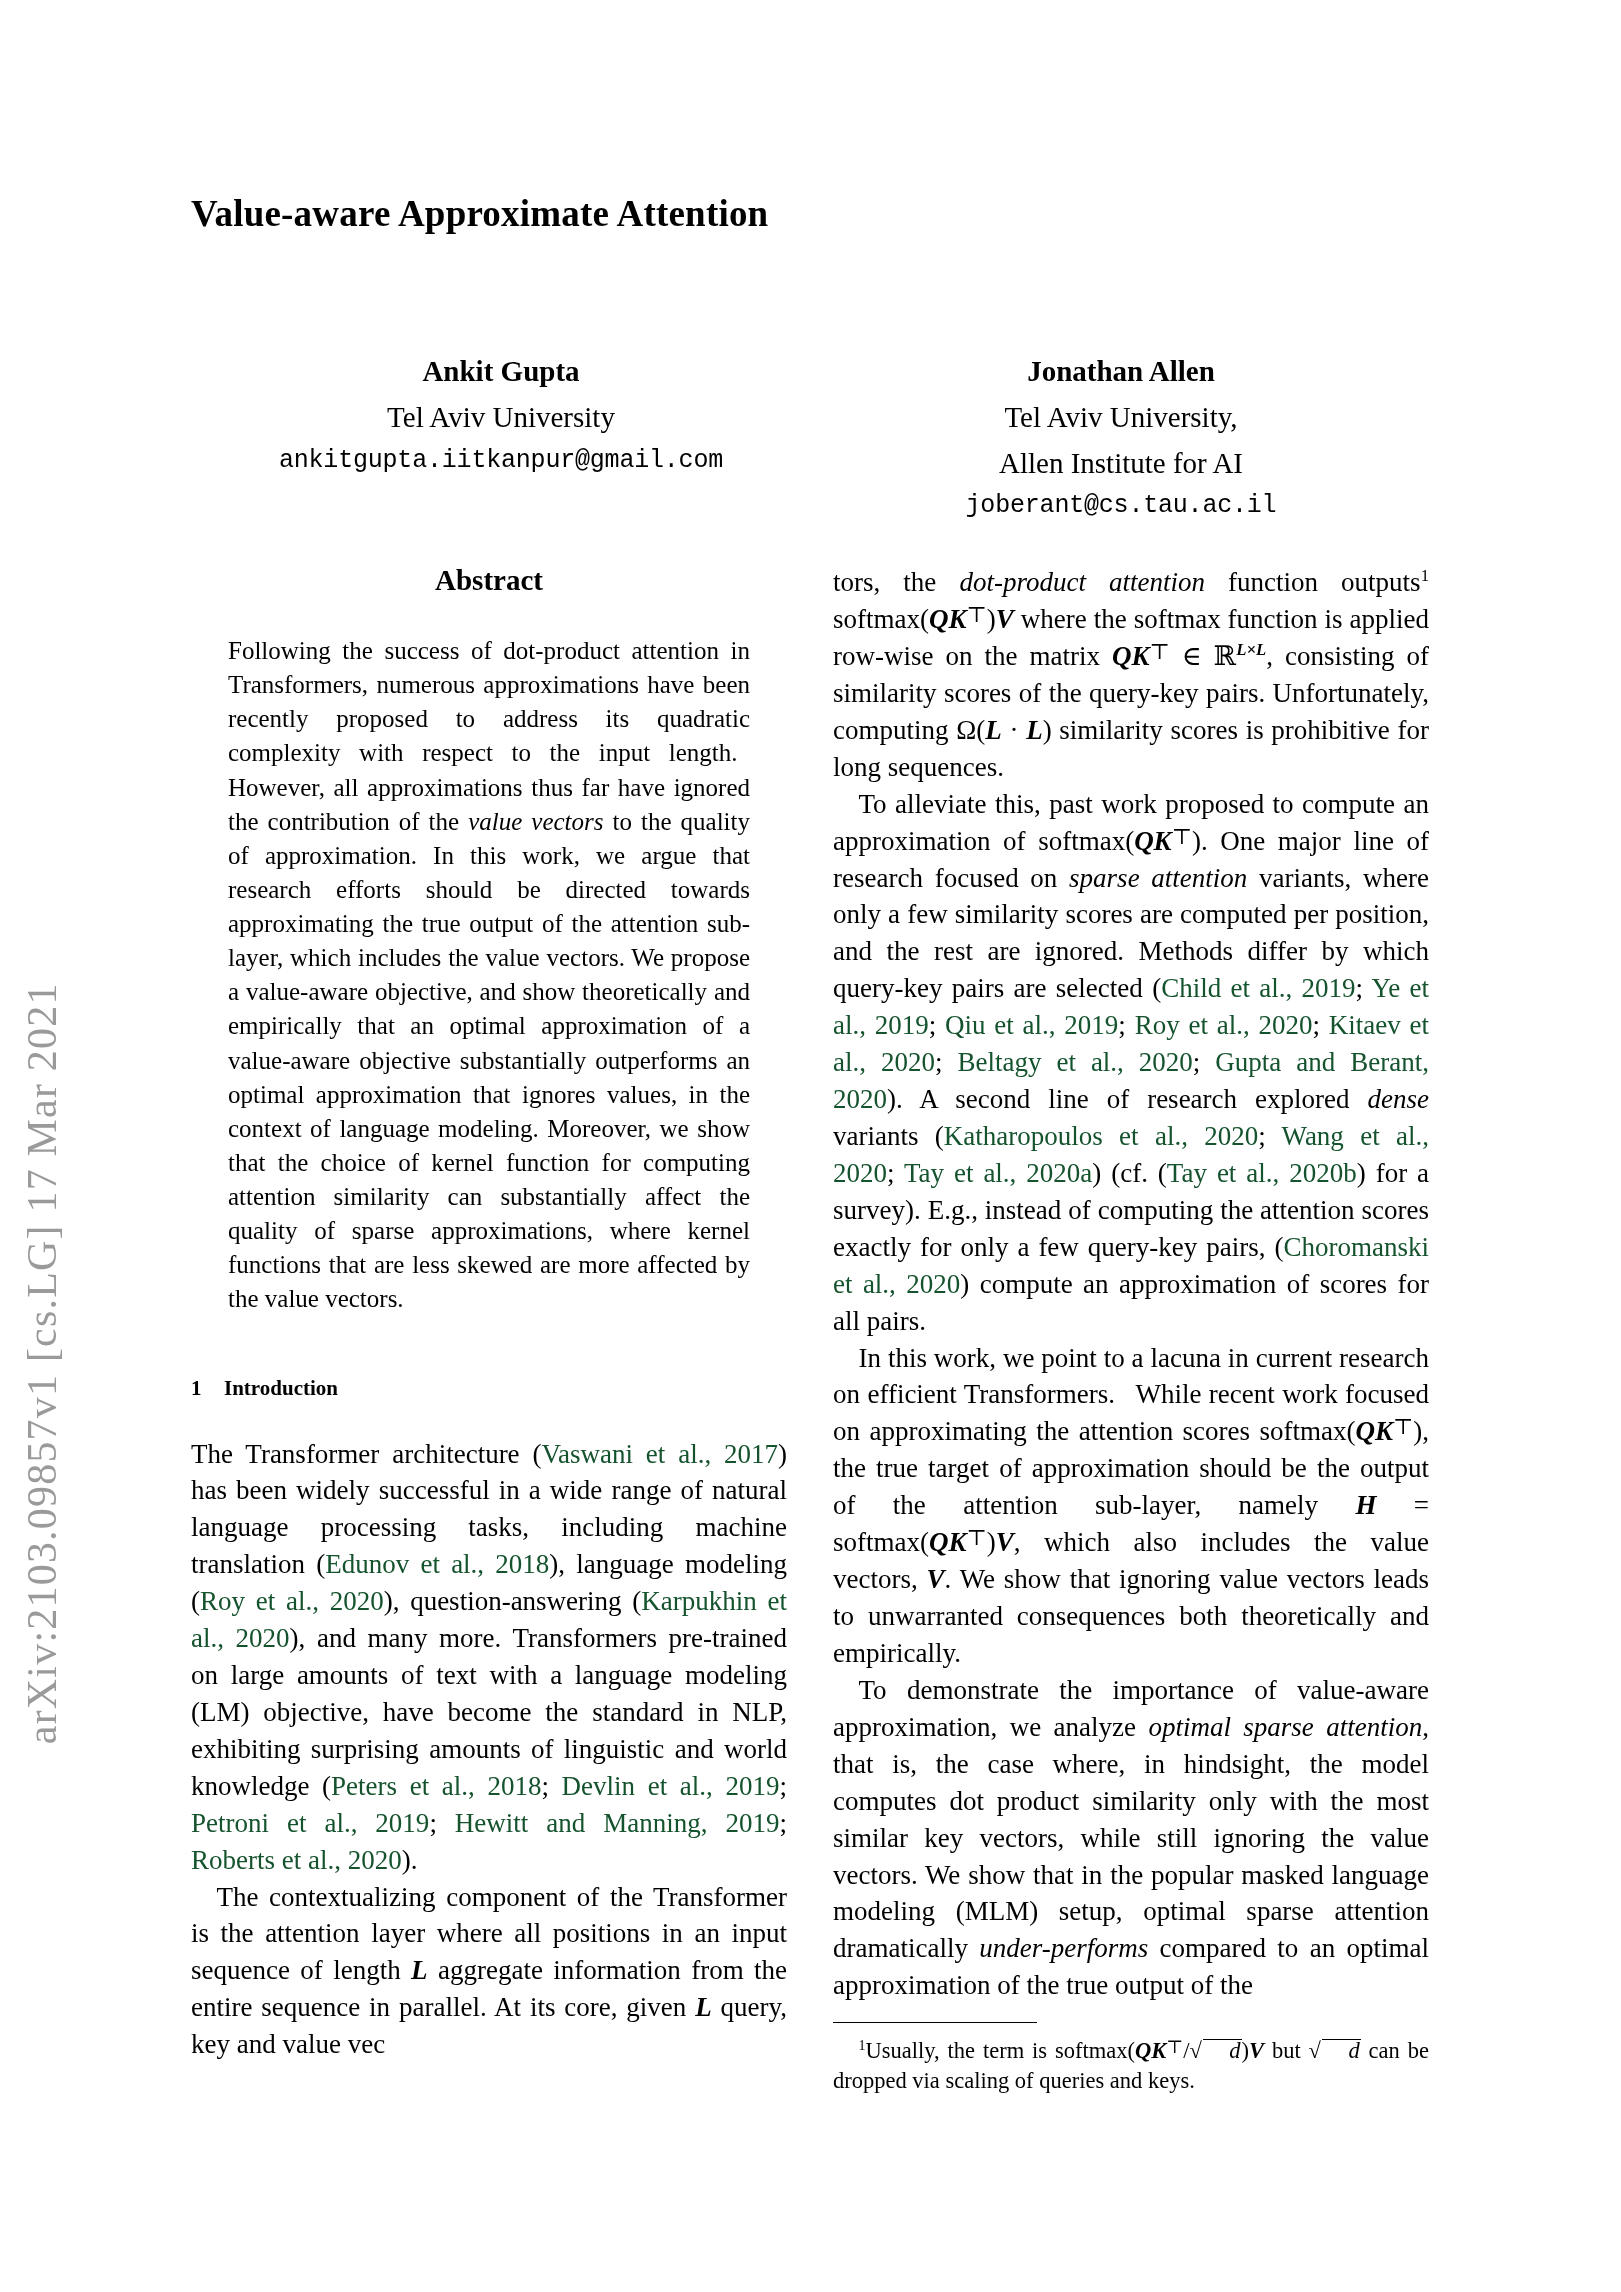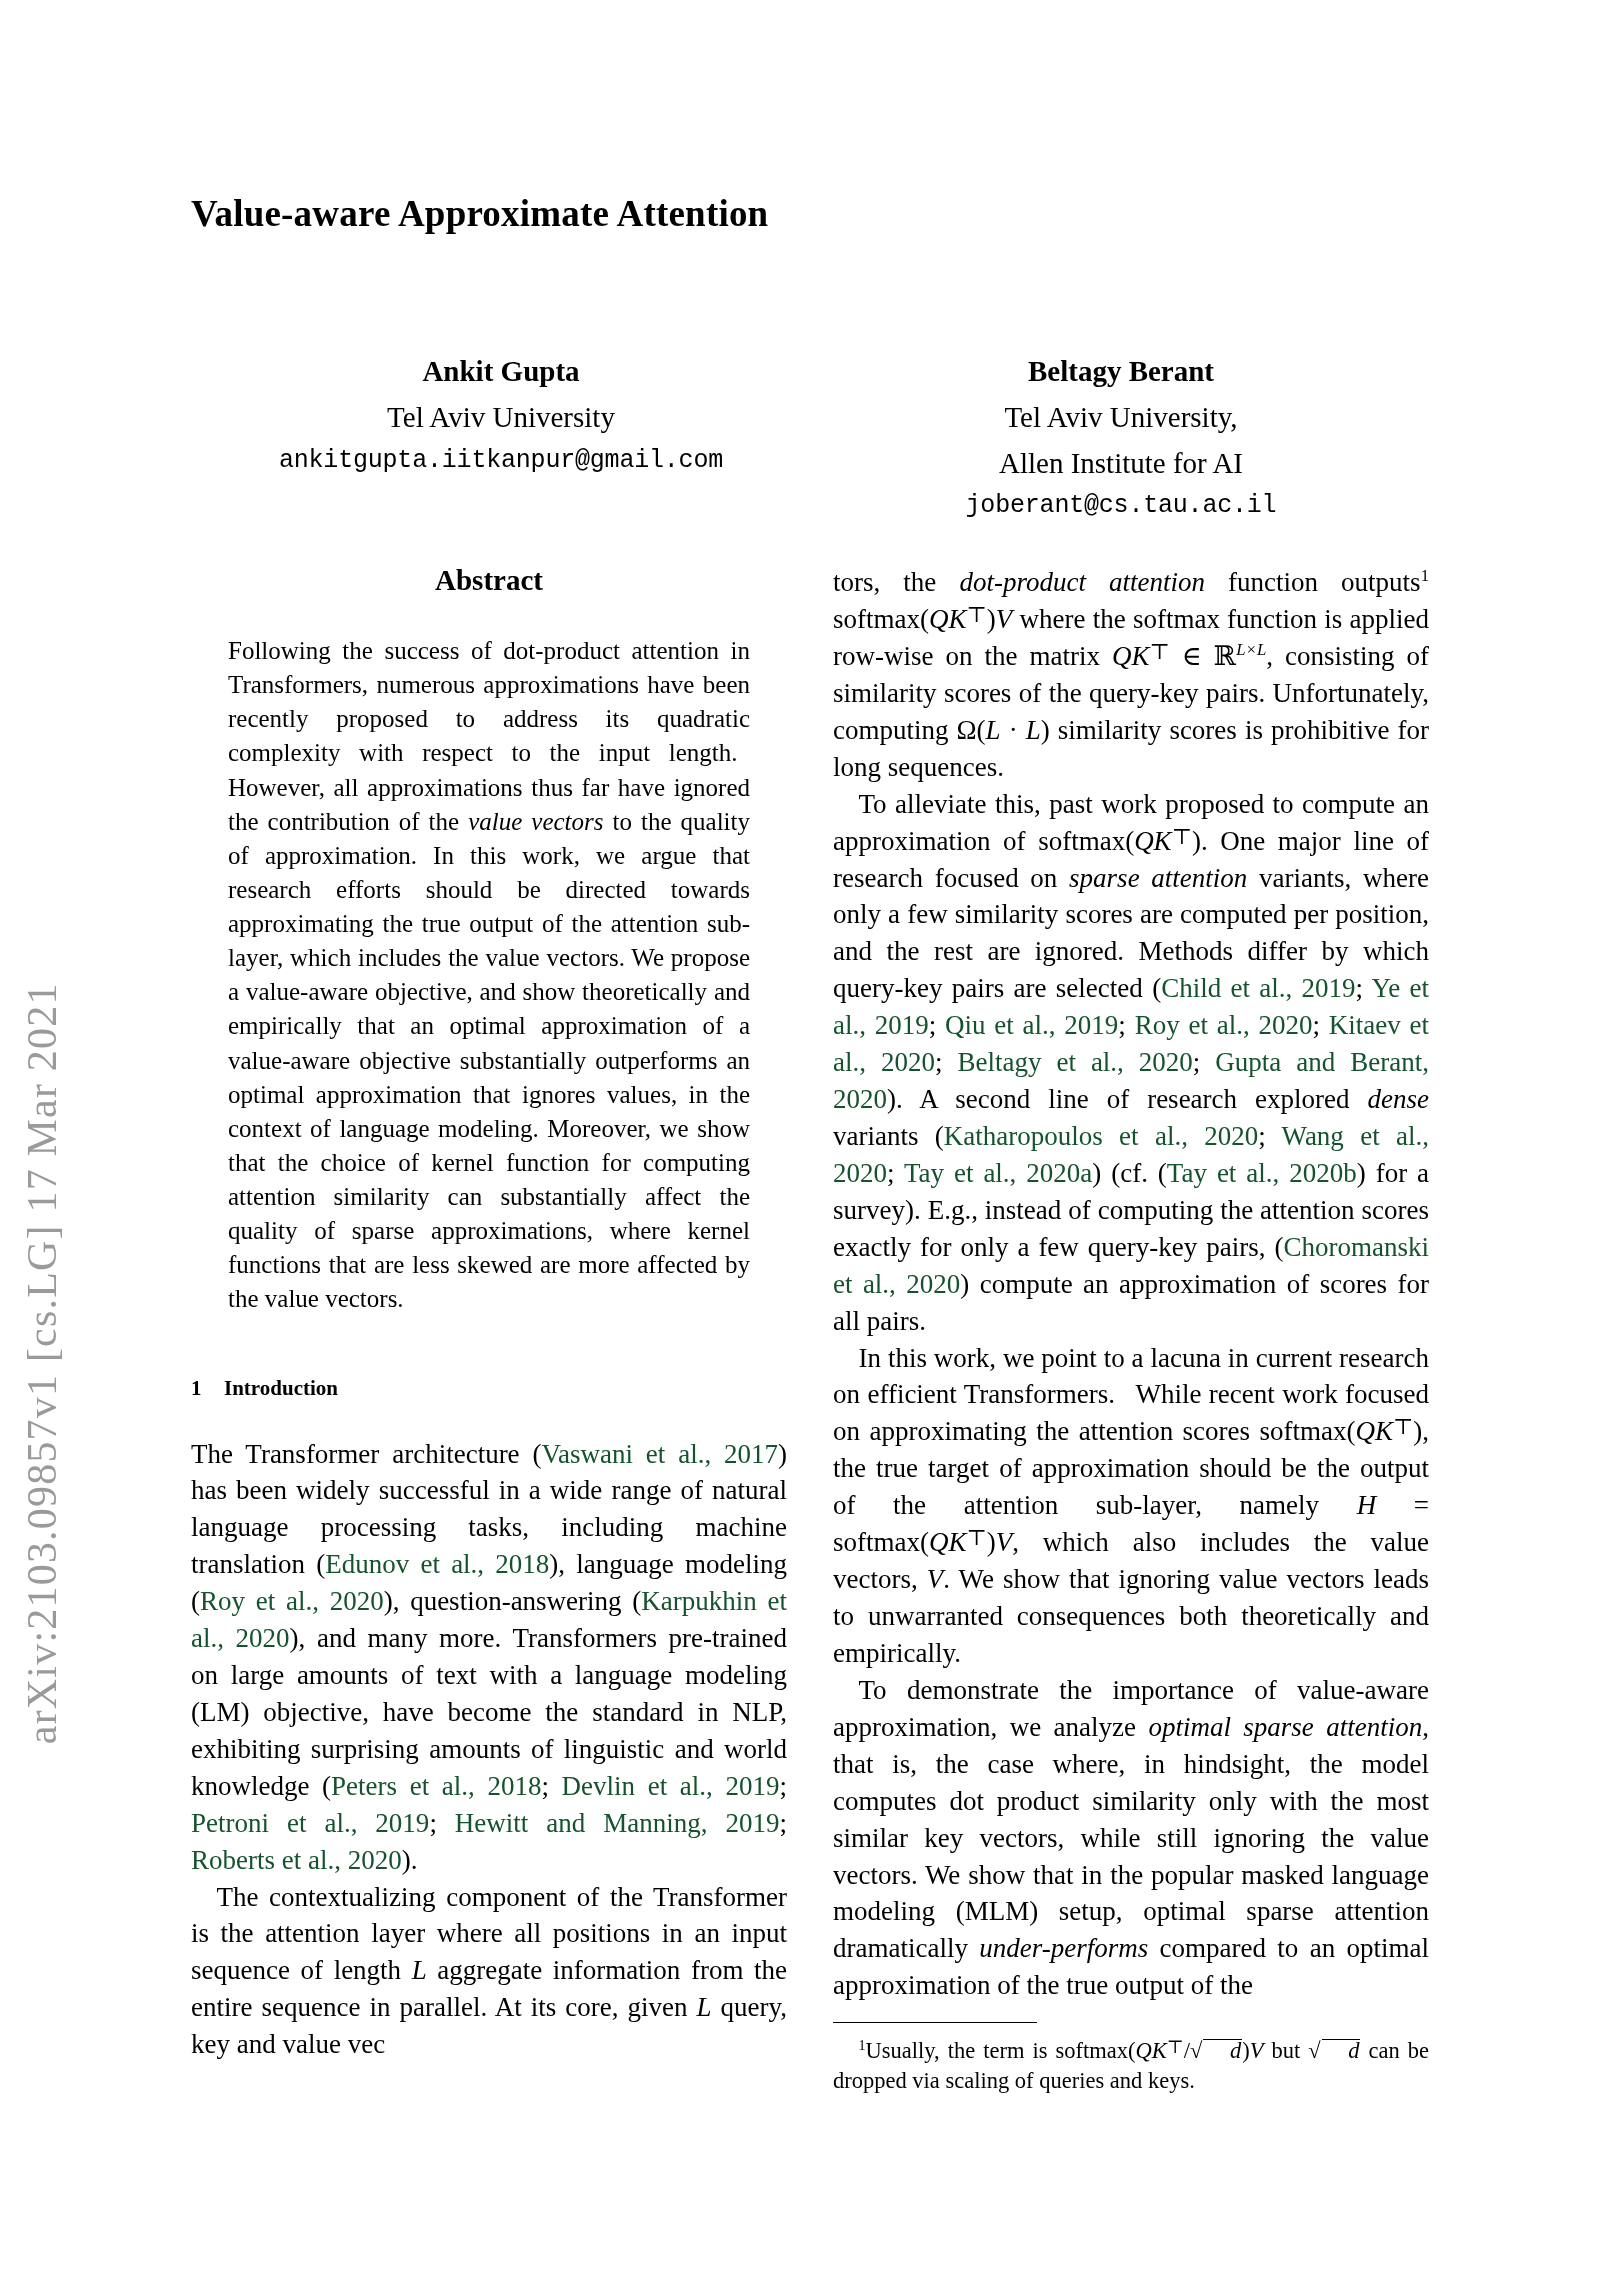--- a/index.html
+++ b/index.html
@@ -131,21 +131,21 @@
     text-align: justify;
     text-justify: inter-word;
     hyphens: manual;
   }
   p.body + p.body { text-indent: 25.5px; }
   p.body.noindent { text-indent: 0; }
 
   
   .cite { color: #14532d; }
   .it   { font-style: italic; }
-  .mathvar { font-family: "Liberation Serif","DejaVu Serif",serif; font-style: italic; }
+  .mathvar { font-family: "Liberation Serif","DejaVu Serif",serif; font-style: italic; font-weight: bold; }
   .mathrm { font-style: normal; }
   .sup { font-size: 0.62em; vertical-align: super; line-height: 0; }
   .bb  { font-family: "DejaVu Serif", serif; font-style: normal; }
   .top { font-style: normal; font-size: 0.80em; vertical-align: 0.28em; }
 
   
   .sqrt {
     display: inline-block;
     border-top: 1.4px solid #000;
     padding: 0 1px 0 1px;
@@ -188,21 +188,21 @@
 
   <div id="authors">
 
     <div class="author-col">
       <div class="author-name">Ankit Gupta</div>
       <div class="author-affil">Tel Aviv University</div>
       <div class="author-email">ankitgupta.iitkanpur@gmail.com</div>
     </div>
 
     <div class="author-col">
-      <div class="author-name">Beltagy Berant</div>
+      <div class="author-name">Jonathan Allen</div>
       <div class="author-affil">Tel Aviv University,</div>
       <div class="author-affil">Allen Institute for AI</div>
       <div class="author-email">joberant@cs.tau.ac.il</div>
     </div>
 
   </div>
 
   <div id="columns">
 
     <div class="col" id="col-left">

